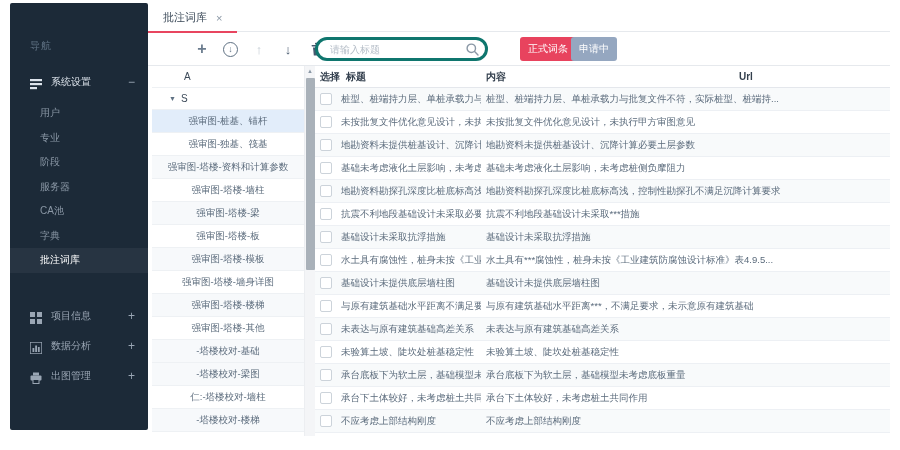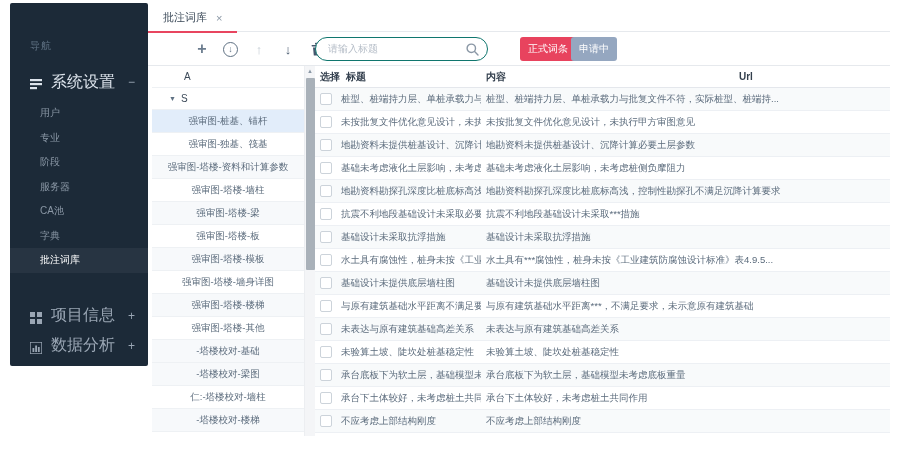--- a/index.html
+++ b/index.html
@@ -1,25 +1,25 @@
 <!DOCTYPE html>
 <html><head>
 <meta charset="utf-8">
 <style>
   *{margin:0;padding:0;box-sizing:border-box;}
   html,body{background:#fff;}
   body{font-family:"Liberation Sans","DejaVu Sans",sans-serif;}
   .page{position:relative;width:900px;height:450px;background:#fff;overflow:hidden;}
 
   
-  .sidebar{position:absolute;left:10px;top:3px;width:138px;height:363px;background:#1c2a38;border-radius:2px;color:#8a97a5;overflow:hidden;}
+  .sidebar{position:absolute;left:10px;top:3px;width:138px;height:427px;background:#1c2a38;border-radius:2px;color:#8a97a5;overflow:hidden;}
   .nav-label{margin:36px 0 0 20px;font-size:10px;color:#5f7183;letter-spacing:1px;}
   .section{display:flex;align-items:center;height:30px;padding:0 13px 0 20px;cursor:pointer;}
   .section.first{margin-top:14px;}
-  .section .slabel{margin-left:9px;font-size:16px;color:#dde4ec;flex:1;}
+  .section .slabel{margin-left:9px;font-size:10px;color:#dde4ec;flex:1;}
   .section.dim .slabel{color:#9aa6b4;}
   .section .stoggle{font-size:12px;color:#9aa6b4;}
   .sicon{width:12px;height:12px;display:inline-block;flex:none;}
   .submenu{padding:4px 0 6px 0;}
   .subitem{height:24.5px;line-height:24.5px;padding-left:30px;font-size:10px;color:#8a97a5;cursor:pointer;}
   .subitem.active{color:#ffffff;background:rgba(255,255,255,0.05);}
   .section-group{margin-top:22px;}
 
   
   .content{position:absolute;left:148px;top:3px;width:742px;height:434px;background:#fff;}
@@ -32,21 +32,21 @@
 
   
   .toolbar{position:relative;height:34px;border-bottom:1px solid #e6e9ed;}
   .tool-icons{position:absolute;left:46px;top:0;height:34px;display:flex;align-items:center;gap:13px;}
   .ticon{display:inline-flex;align-items:center;justify-content:center;width:16px;height:16px;font-size:13px;color:#5f7183;cursor:pointer;}
   .ticon.plus{font-size:16px;font-weight:bold;color:#6b7c8e;}
   .ticon.circle{width:15px;height:15px;border:1.2px solid #5f7183;border-radius:50%;font-size:9px;line-height:1;}
   .ticon.up{color:#c2cad2;}
   .ticon.down{color:#44566c;font-weight:bold;}
   .searchbox{position:absolute;left:167px;top:5px;width:173px;height:24px;}
-  .searchbox input{width:100%;height:100%;border:1px solid #0f766e;border-radius:13px;padding:0 28px 0 12px;font-size:10px;color:#333;outline:none;font-family:Liberation Mono, monospace;}
+  .searchbox input{width:100%;height:100%;border:3px solid #0f766e;border-radius:13px;padding:0 28px 0 12px;font-size:10px;color:#333;outline:none;font-family:Liberation Sans, sans-serif;}
   .searchbox input::placeholder{color:#b6bec8;}
   .search-icon{position:absolute;right:9px;top:5px;width:13px;height:13px;cursor:pointer;}
   .btn{position:absolute;top:5px;height:24px;border:none;border-radius:3px;color:#fff;font-size:10px;padding:0 8px;cursor:pointer;font-family:inherit;}
   .btn.red{left:372px;background:#e8435e;}
   .btn.gray{left:423px;background:#95a7c0;}
 
   
   .cbody{display:flex;height:370px;padding-left:4px;overflow:hidden;}
   .listpanel{width:152px;flex:none;overflow:hidden;}
   .lgroup{height:22px;line-height:22px;border-bottom:1px solid #eef1f4;font-size:10px;color:#3c4a59;background:#fff;cursor:pointer;}

